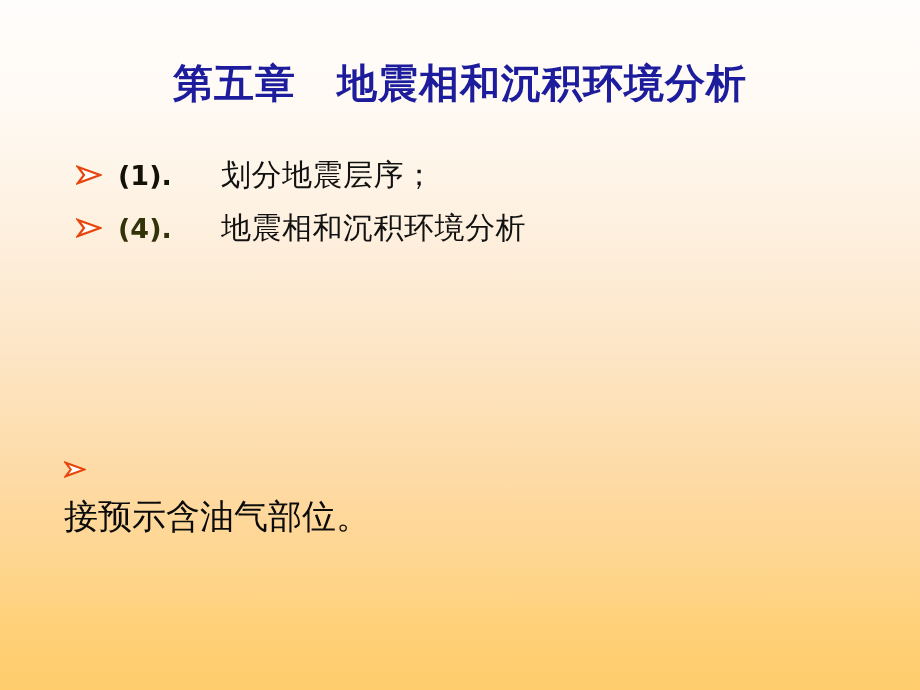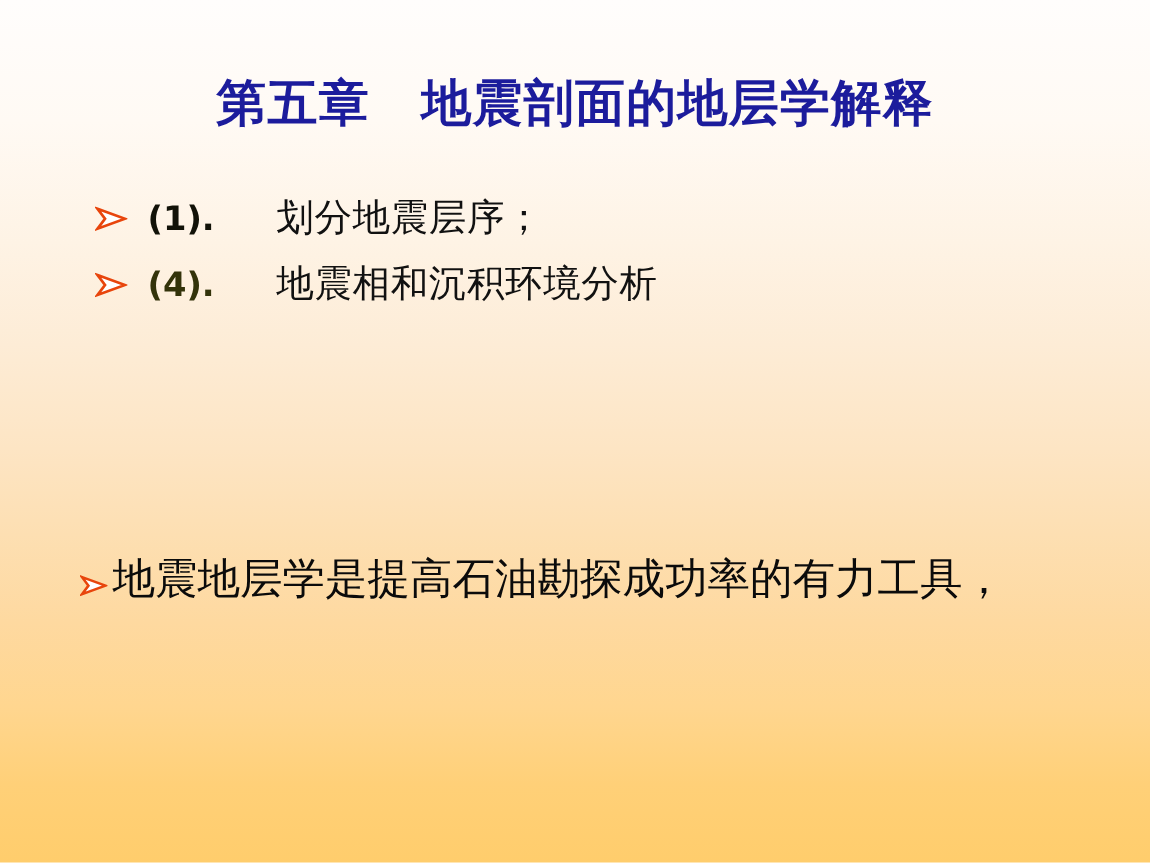--- a/index.html
+++ b/index.html
@@ -124,21 +124,21 @@
     vertical-align: -3px;
   }
   #closing-paragraph .para-arrow svg { display: inline-block; }
   .para-line { display: block; white-space: pre; }
 </style>
 </head>
 <body>
 
 <div id="slide">
 
-  <div id="title">第五章　地震剖面的地层学解释</div>
+  <div id="title">第五章　地震相和沉积环境分析</div>
 
   <div id="bullet-list">
 
 
     <div class="bullet-row row-indent">
       <span class="arrow-icon">
         <svg width="26" height="20" viewBox="0 0 26 20">
           <path d="M2 2 L24 10 L2 18 L8 10 Z" fill="#ffffff" stroke="#e8450c" stroke-width="2.2" stroke-linejoin="miter"></path>
         </svg>
       </span>
@@ -156,16 +156,17 @@
       </span>
       <span class="item-num">(4).</span>
       <span class="item-text">地震相和沉积环境分析</span>
     </div>
 
   </div>
 
   <div id="closing-paragraph">
     <span class="para-line"><span class="para-arrow"><svg width="22" height="17" viewBox="0 0 26 20">
           <path d="M2 2 L24 10 L2 18 L8 10 Z" fill="#ffffff" stroke="#e8450c" stroke-width="2.4" stroke-linejoin="miter"></path>
-        </svg></span><span>地震地层学是提高石油勘探成功率的有力工具，</span></span>
+        </svg></span></span>
+    <span class="para-line">接预示含油气部位。</span>
   </div>
 
 </div>
 
 </body></html>

